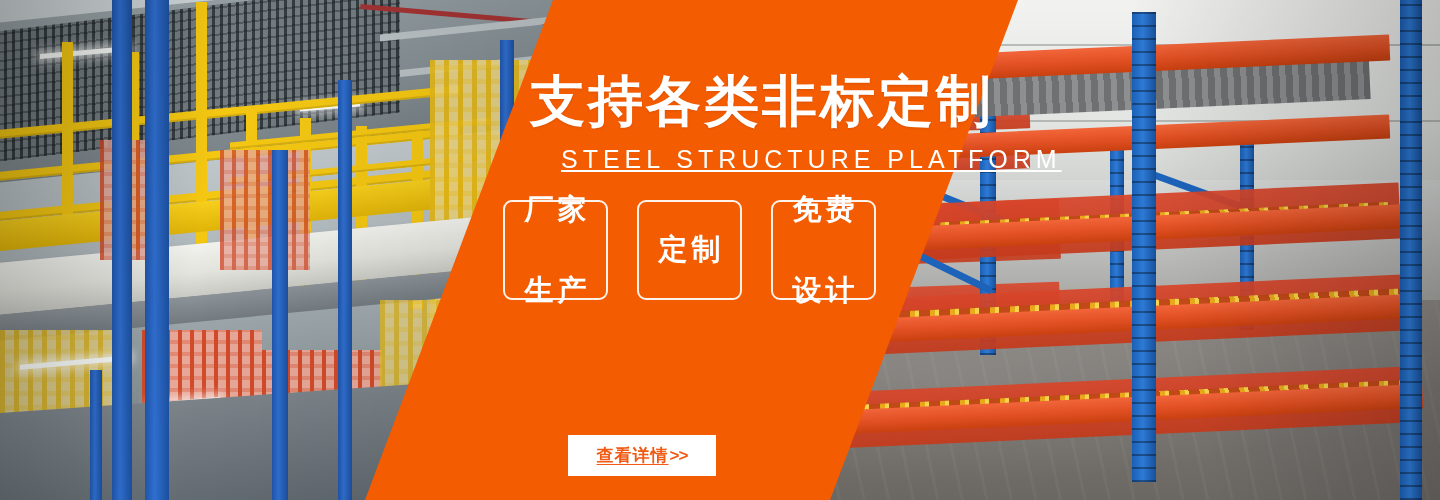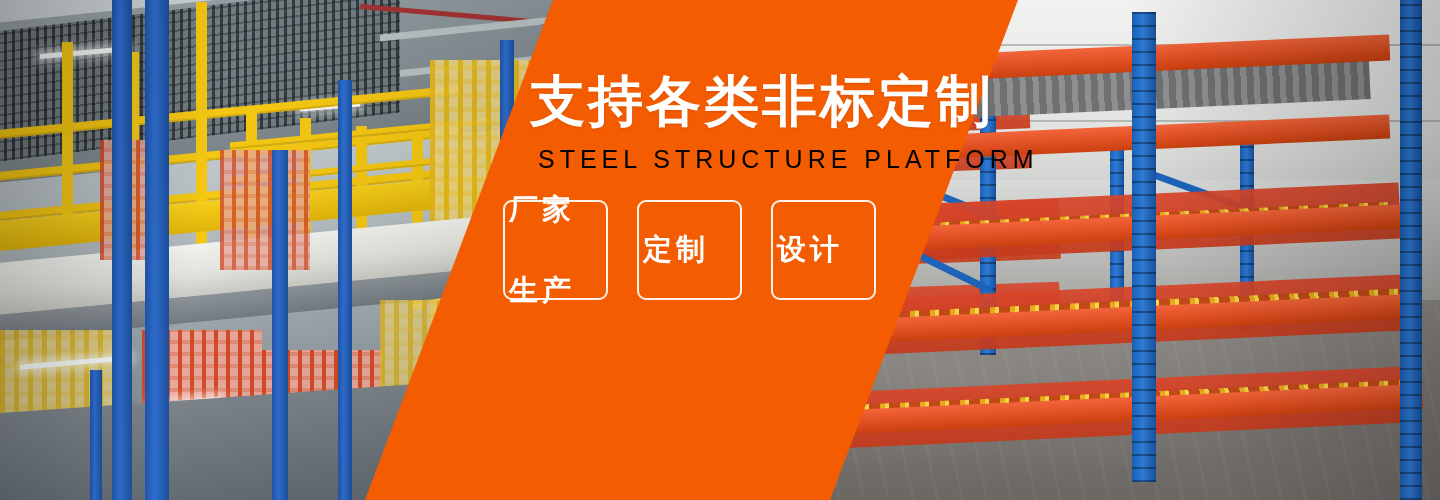--- a/index.html
+++ b/index.html
@@ -205,42 +205,44 @@
     font-size: 55px;
     font-weight: bold;
     letter-spacing: 3px;
     line-height: 1.08;
     white-space: nowrap;
     text-shadow: 0 1px 2px rgba(120,40,0,.18);
   }
 
   .subhead {
     position: absolute;
-    left: 538px; top: 145px;
-    color: #000000;
+    left: 561px; top: 145px;
+    color: #ffffff;
     font-size: 25px;
     font-weight: normal;
     letter-spacing: 5.0px;
     white-space: nowrap;
+    text-decoration: underline;
   }
 
   .badges {
     position: absolute;
     left: 503px; top: 200px;
     display: flex;
     gap: 29px;
   }
   .badge {
     width: 105px;
     height: 100px;
     border: 2px solid rgba(255,255,255,.92);
     border-radius: 9px;
     color: #ffffff;
     display: flex;
     flex-direction: column;
+    align-items: center;
     justify-content: center;
     font-size: 29px;
     font-weight: bold;
     line-height: 1.42;
     letter-spacing: 4px;
     text-indent: 4px;
     gap: 40px;
   }
   .badge span { display: block; }
 
@@ -387,20 +389,25 @@
 
     <div class="badges">
       <div class="badge">
         <span>厂家</span>
         <span>生产</span>
       </div>
       <div class="badge">
         <span>定制</span>
       </div>
       <div class="badge">
+        <span>免费</span>
         <span>设计</span>
       </div>
     </div>
 
 
+    <a class="cta" href="#">
+      <span class="cta-label">查看详情</span>
+      <span class="cta-arrows">&gt;&gt;</span>
+    </a>
 
   </div>
 </div>
 
 </body></html>

